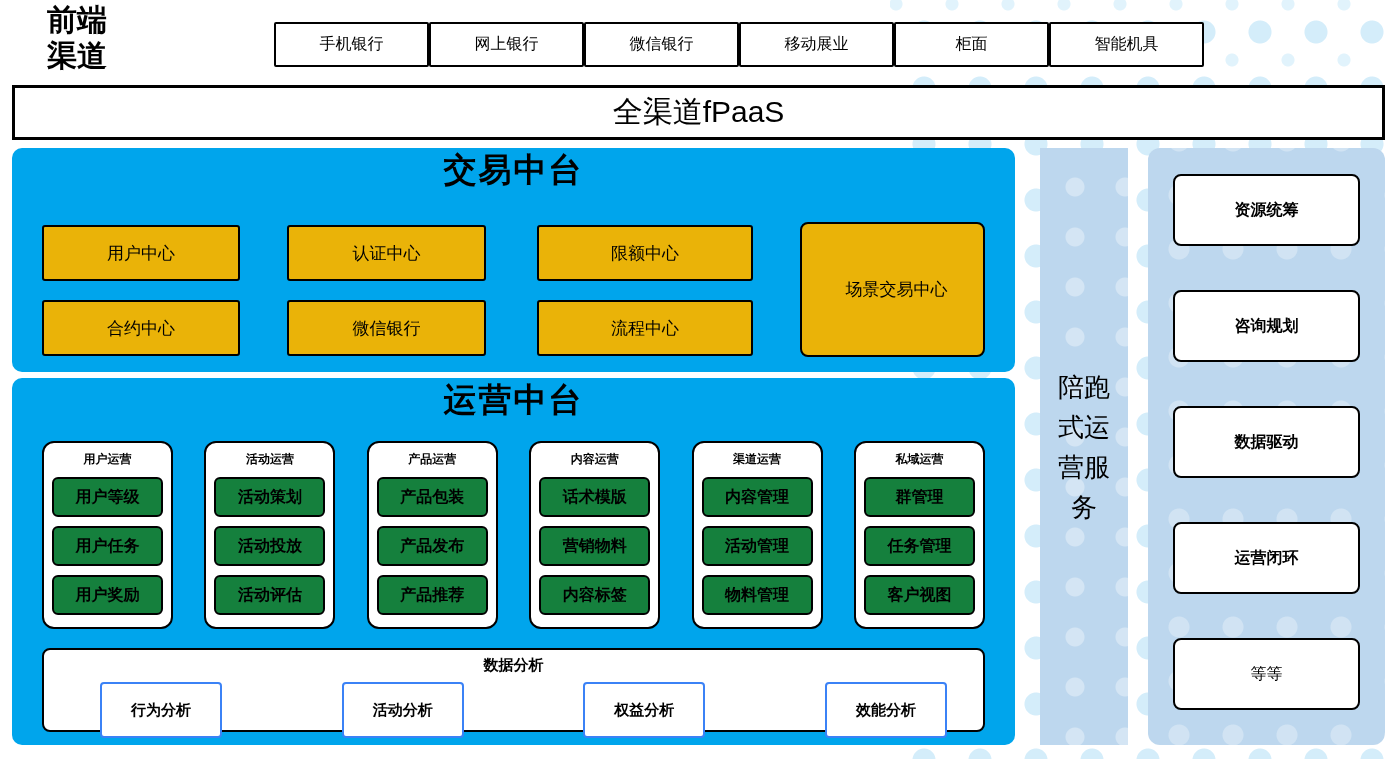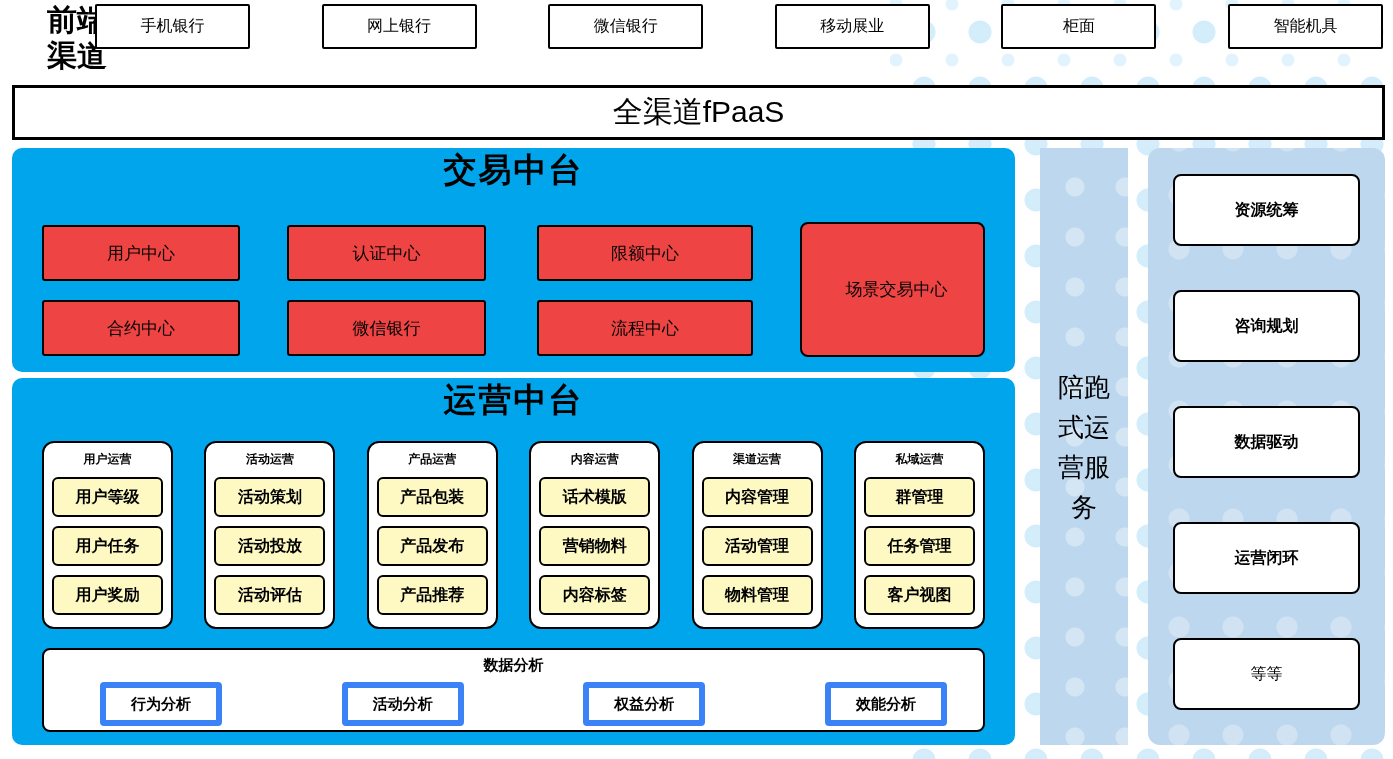--- a/index.html
+++ b/index.html
@@ -18,22 +18,22 @@
     background-size:56px 56px,56px 56px;
     background-position:6px 4px,34px 32px;
   }
   .serif-title{font-family:"Liberation Serif","DejaVu Serif",serif;font-weight:bold;}
 
   .front-label{
     position:absolute;left:10px;top:2px;
     font-size:30px;line-height:36px;text-align:right;margin-left:37px;
   }
   .channels{
-    position:absolute;left:95px;top:4px;width:1288px;height:45px;
-    display:flex;justify-content:space-between;
+    position:absolute;left:95px;top:22px;width:1288px;height:45px;
+    display:flex;justify-content:center;
   }
   .channel-box{
     width:155px;height:45px;background:#fff;border:2px solid #000;border-radius:2px;
     display:flex;align-items:center;justify-content:center;
     font-size:16px;font-weight:500;box-sizing:border-box;
   }
   .fpaas-bar{
     position:absolute;left:12px;top:85px;width:1373px;height:55px;
     background:#fff;border:3px solid #000;box-sizing:border-box;
     display:flex;align-items:center;justify-content:center;
@@ -42,21 +42,21 @@
   .cyan-block{
     position:absolute;left:12px;width:1003px;
     background:#00a5ec;border-radius:10px;
   }
   .trade-block{top:148px;height:224px;}
   .ops-block{top:378px;height:367px;}
   .block-title{
     text-align:center;font-size:33px;letter-spacing:2px;
   }
   .wbox{
-    position:absolute;background:#ef4444;border:2px solid #000;border-radius:3px;
+    position:absolute;background:#eab308;border:2px solid #000;border-radius:3px;
     display:flex;align-items:center;justify-content:center;
     font-size:17px;font-weight:500;box-sizing:border-box;
   }
   .trade-r1{top:77px;height:56px;}
   .trade-r2{top:152px;height:56px;}
   .t-c1{left:30px;width:198px;}
   .t-c2{left:275px;width:199px;}
   .t-c3{left:525px;width:216px;}
   .scene-box{
     left:788px;top:74px;width:185px;height:135px;border-radius:8px;padding-left:8px;
@@ -64,36 +64,36 @@
   .groups{
     position:absolute;left:30px;top:63px;width:943px;height:188px;
     display:flex;justify-content:space-between;
   }
   .group{
     width:131px;height:188px;background:#fff;border:2px solid #000;border-radius:12px;
     box-sizing:border-box;display:flex;flex-direction:column;align-items:center;
   }
   .group-title{font-size:12px;font-weight:bold;margin-top:8px;}
   .group-item{
-    width:111px;height:40px;margin-top:9px;background:#fef9c3;border:2px solid #000;border-radius:6px;
+    width:111px;height:40px;margin-top:9px;background:#15803d;border:2px solid #000;border-radius:6px;
     box-sizing:border-box;display:flex;align-items:center;justify-content:center;
     font-size:16px;font-weight:bold;
   }
   .analysis{
     position:absolute;left:30px;top:270px;width:943px;height:84px;
     background:#fff;border:2px solid #000;border-radius:8px;box-sizing:border-box;
   }
   .analysis-title{text-align:center;font-size:15px;font-weight:bold;margin-top:6px;}
   .analysis-items{
     position:absolute;left:0;top:32px;width:100%;height:40px;
     display:flex;justify-content:space-between;box-sizing:border-box;
     padding:0 36px 0 56px;
   }
   .analysis-item{
-    width:122px;height:44px;background:#fff;border:6px solid #3b82f6;border-radius:4px;
+    width:122px;height:56px;background:#fff;border:2px solid #3b82f6;border-radius:4px;
     box-sizing:border-box;display:flex;align-items:center;justify-content:center;
     font-size:15px;font-weight:bold;
   }
   .runner-bar{
     position:absolute;left:1040px;top:148px;width:88px;height:597px;
     background:#bdd7ee;display:flex;align-items:center;justify-content:center;
     background-image:radial-gradient(circle, rgba(255,255,255,0.35) 9px, transparent 10px);
     background-size:50px 50px;background-position:10px 14px;
   }
   .runner-text{

